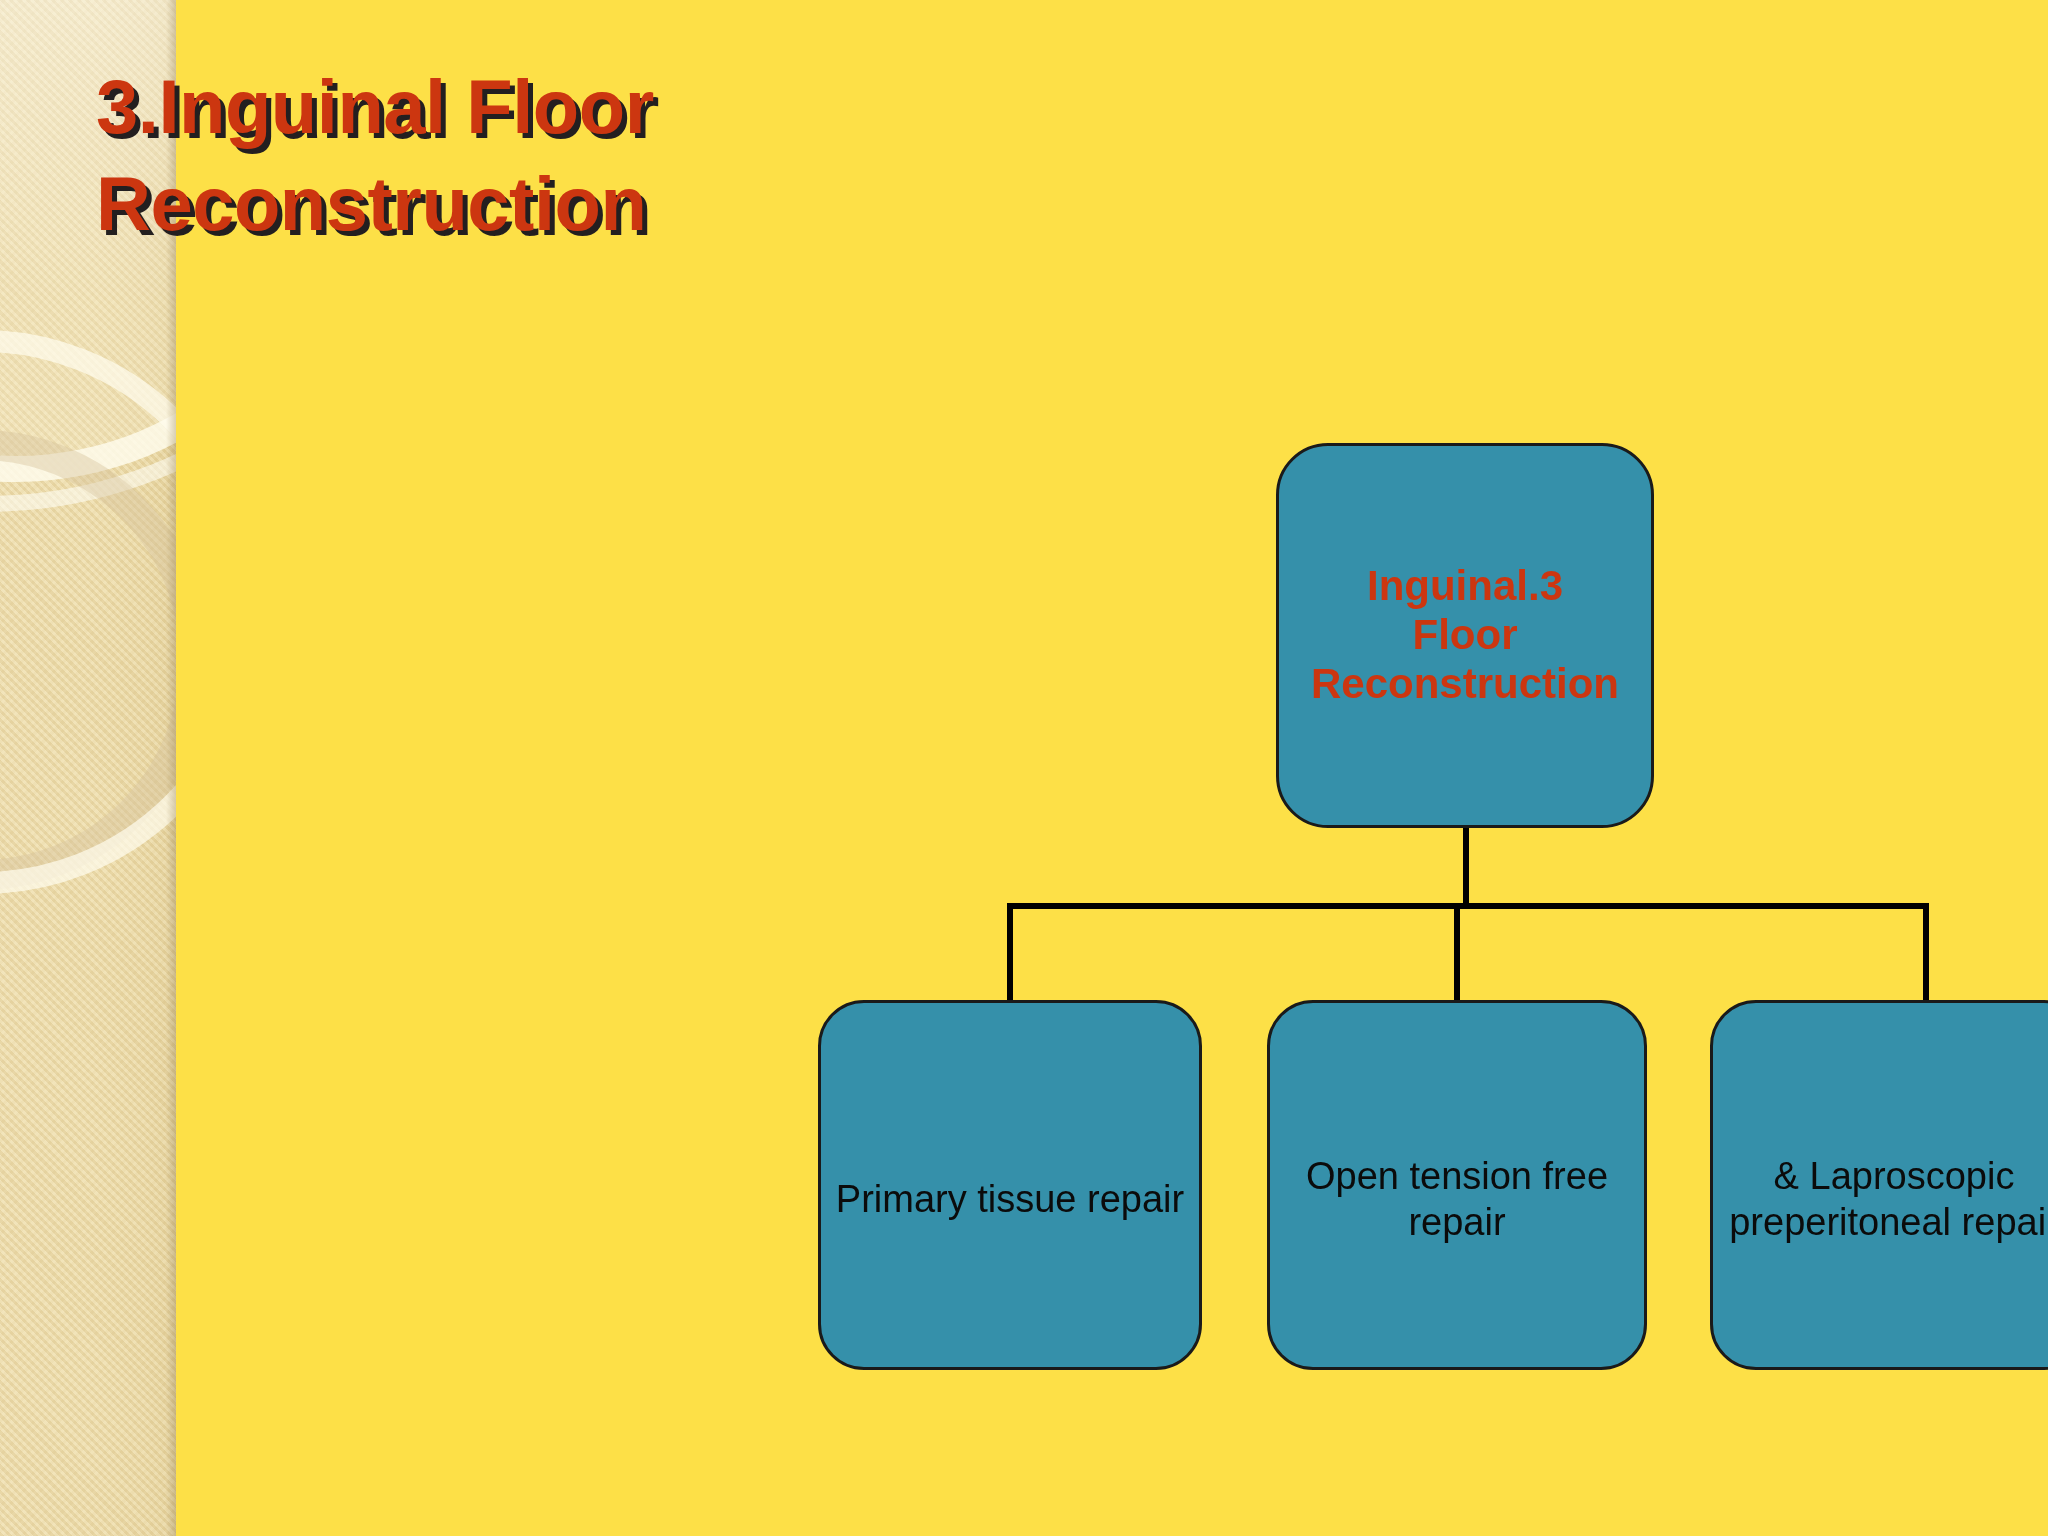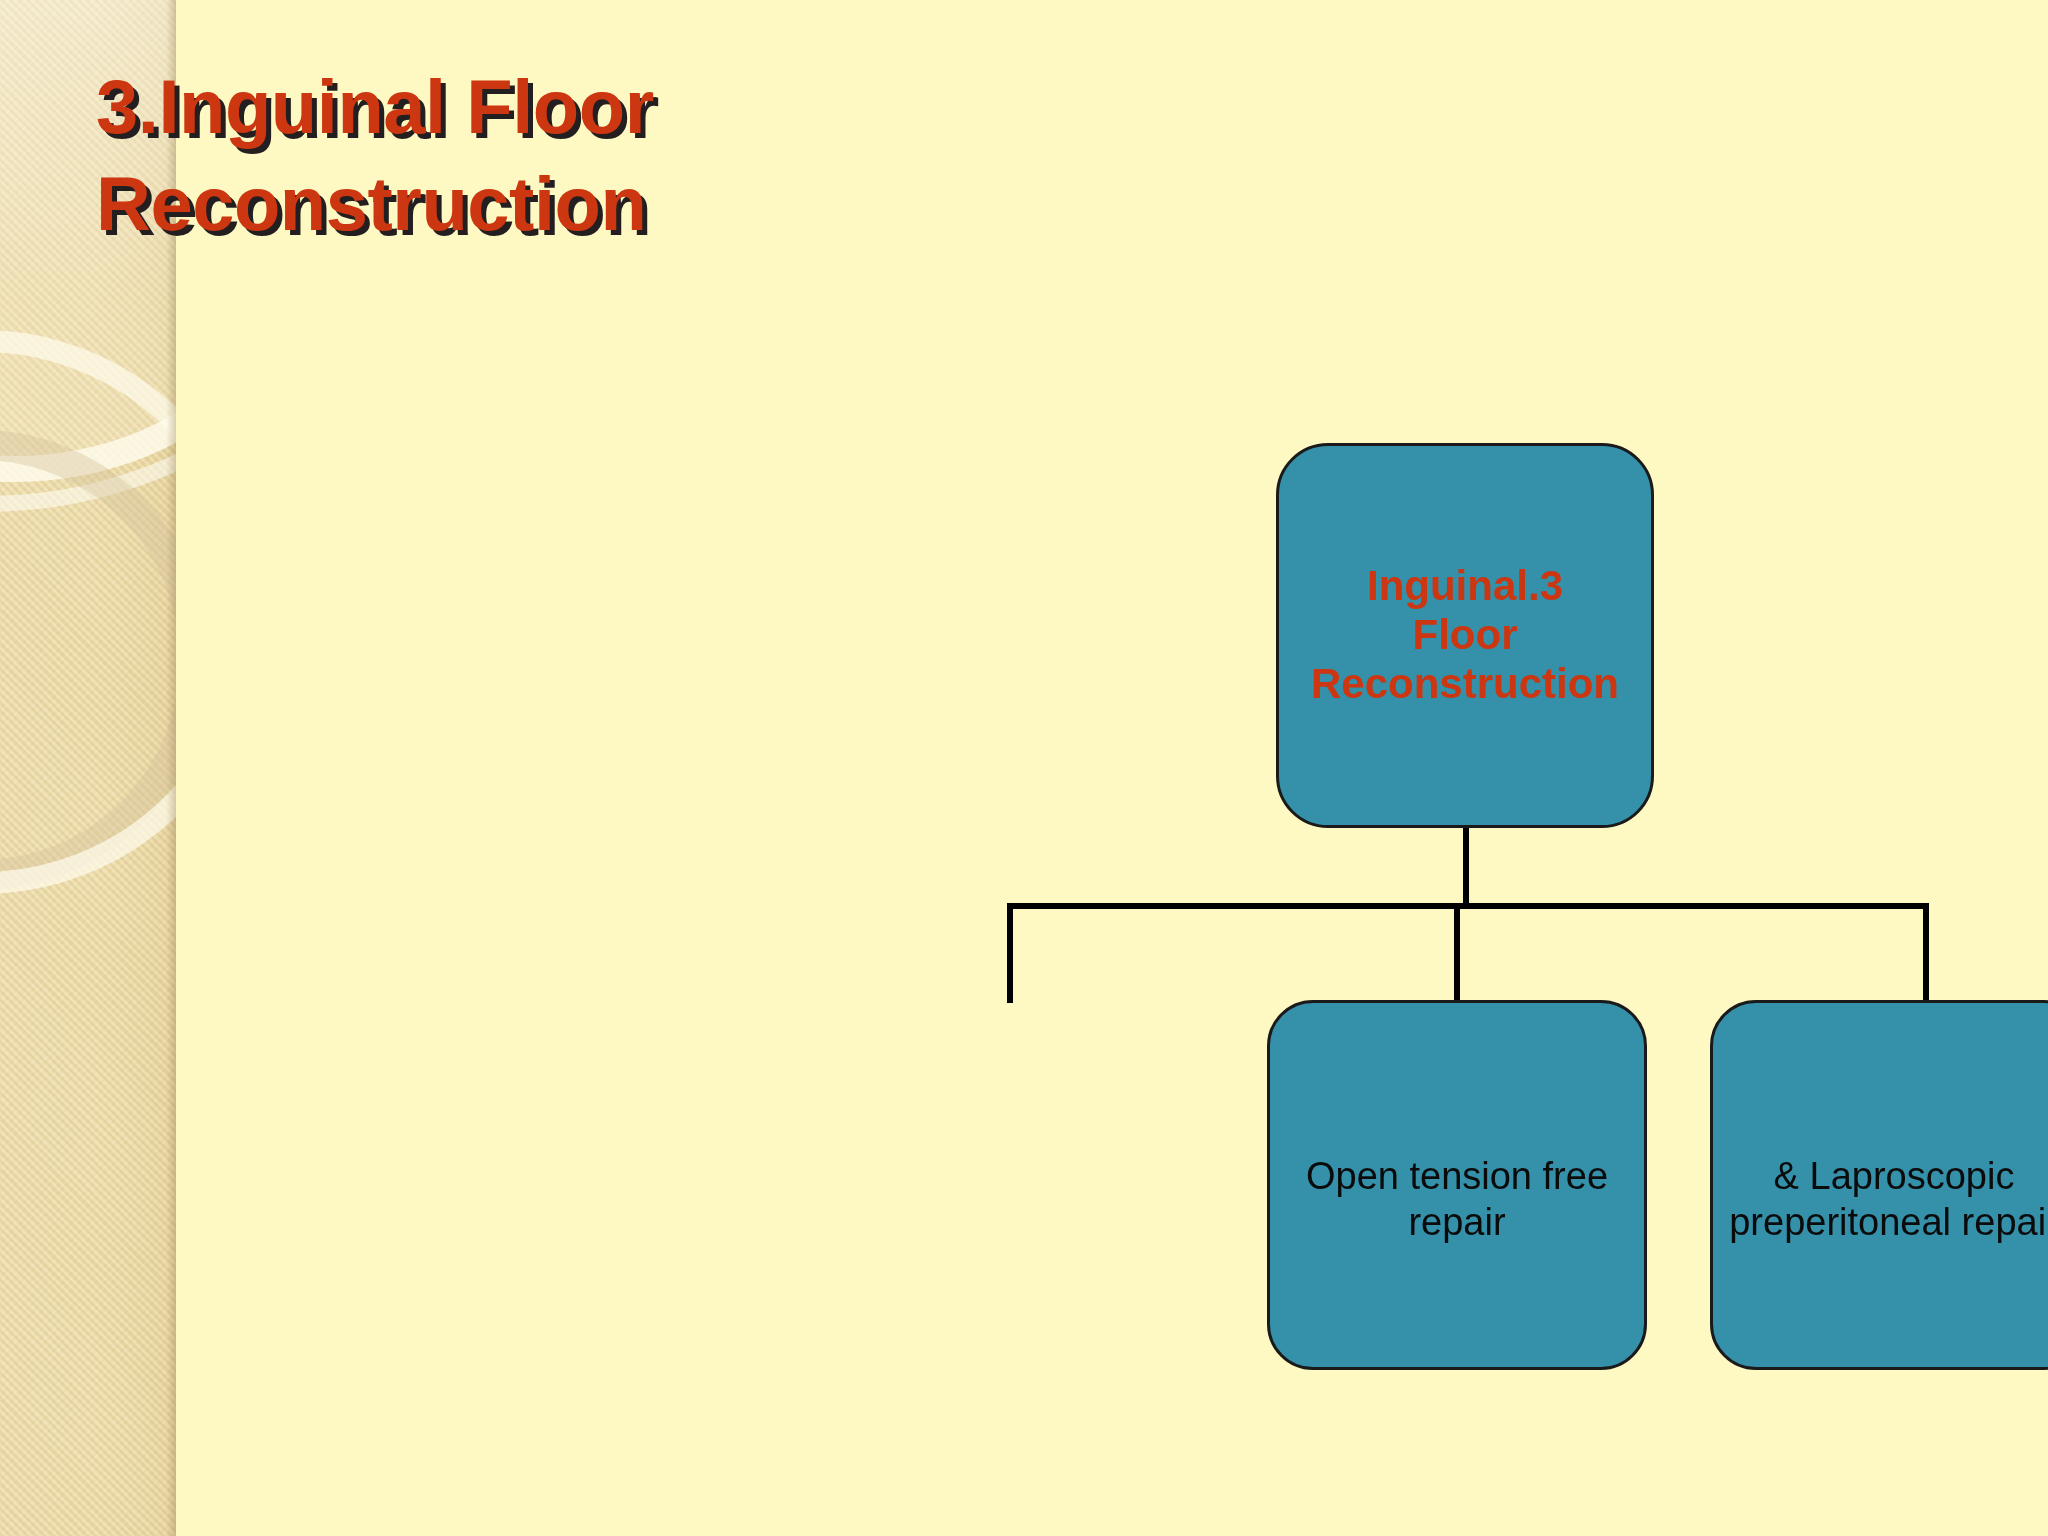--- a/index.html
+++ b/index.html
@@ -9,21 +9,21 @@
   }
   body {
     font-family: "Liberation Sans", sans-serif;
   }
 
   
   .slide {
     position: relative;
     width: 2048px;
     height: 1536px;
-    background: #fef9c3;
+    background: #fde047;
     overflow: hidden;
   }
 
   
   .side-band {
     position: absolute;
     left: 0;
     top: 0;
     width: 176px;
     height: 1536px;
@@ -206,20 +206,23 @@
     <div class="conn conn-drop-1"></div>
     <div class="conn conn-drop-2"></div>
     <div class="conn conn-drop-3"></div>
 
     <div class="node node-root">
       <div class="node-label">Inguinal.3
 Floor
 Reconstruction</div>
     </div>
 
+    <div class="node node-child node-c1">
+      <div class="node-label">Primary tissue repair</div>
+    </div>
 
     <div class="node node-child node-c2">
       <div class="node-label">Open tension free
 repair</div>
     </div>
 
     <div class="node node-child node-c3">
       <div class="node-label">&amp; Laproscopic
 preperitoneal repair</div>
     </div>

